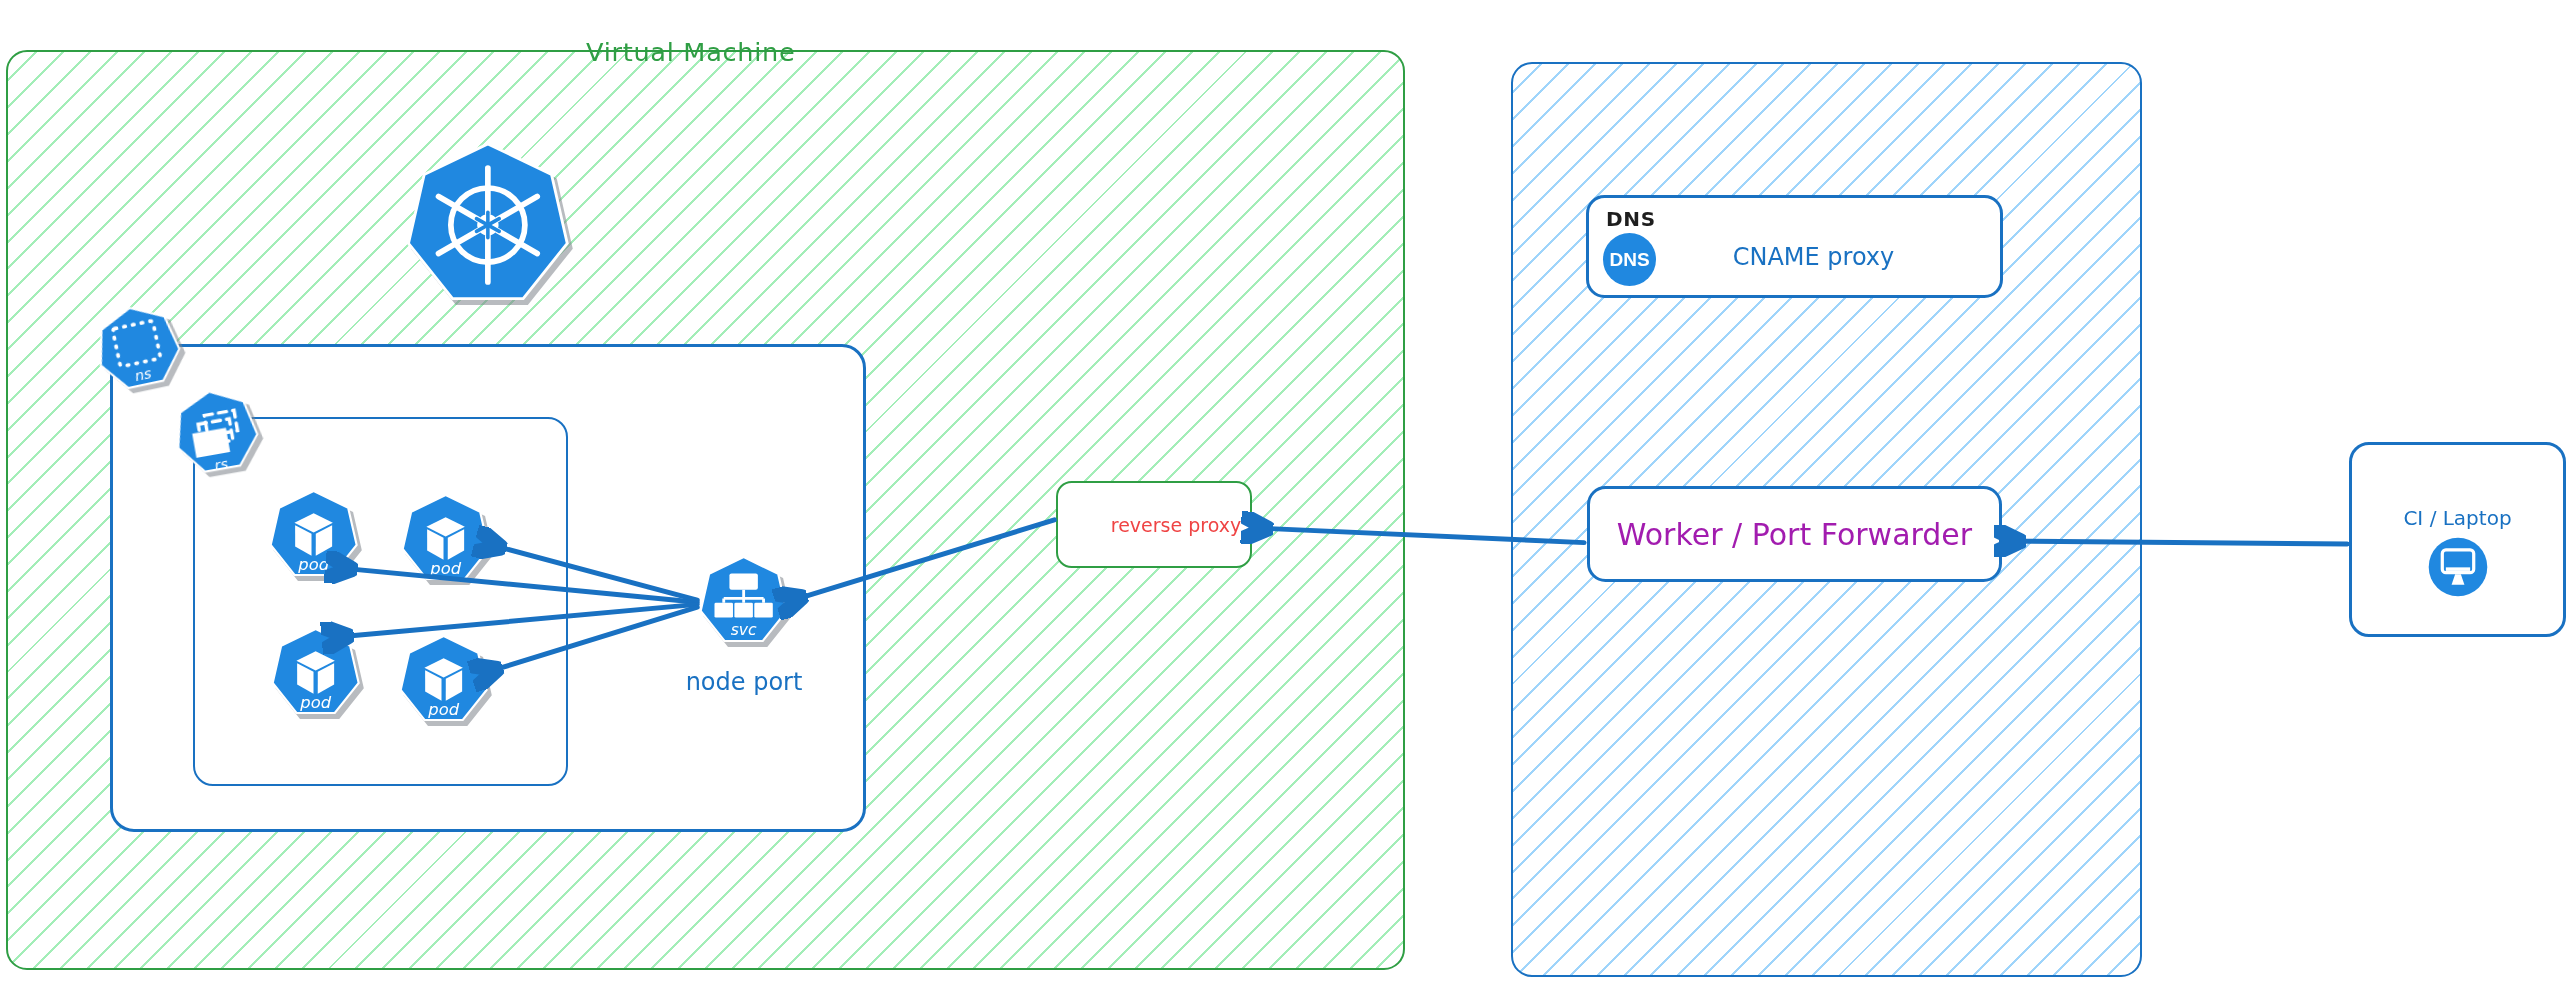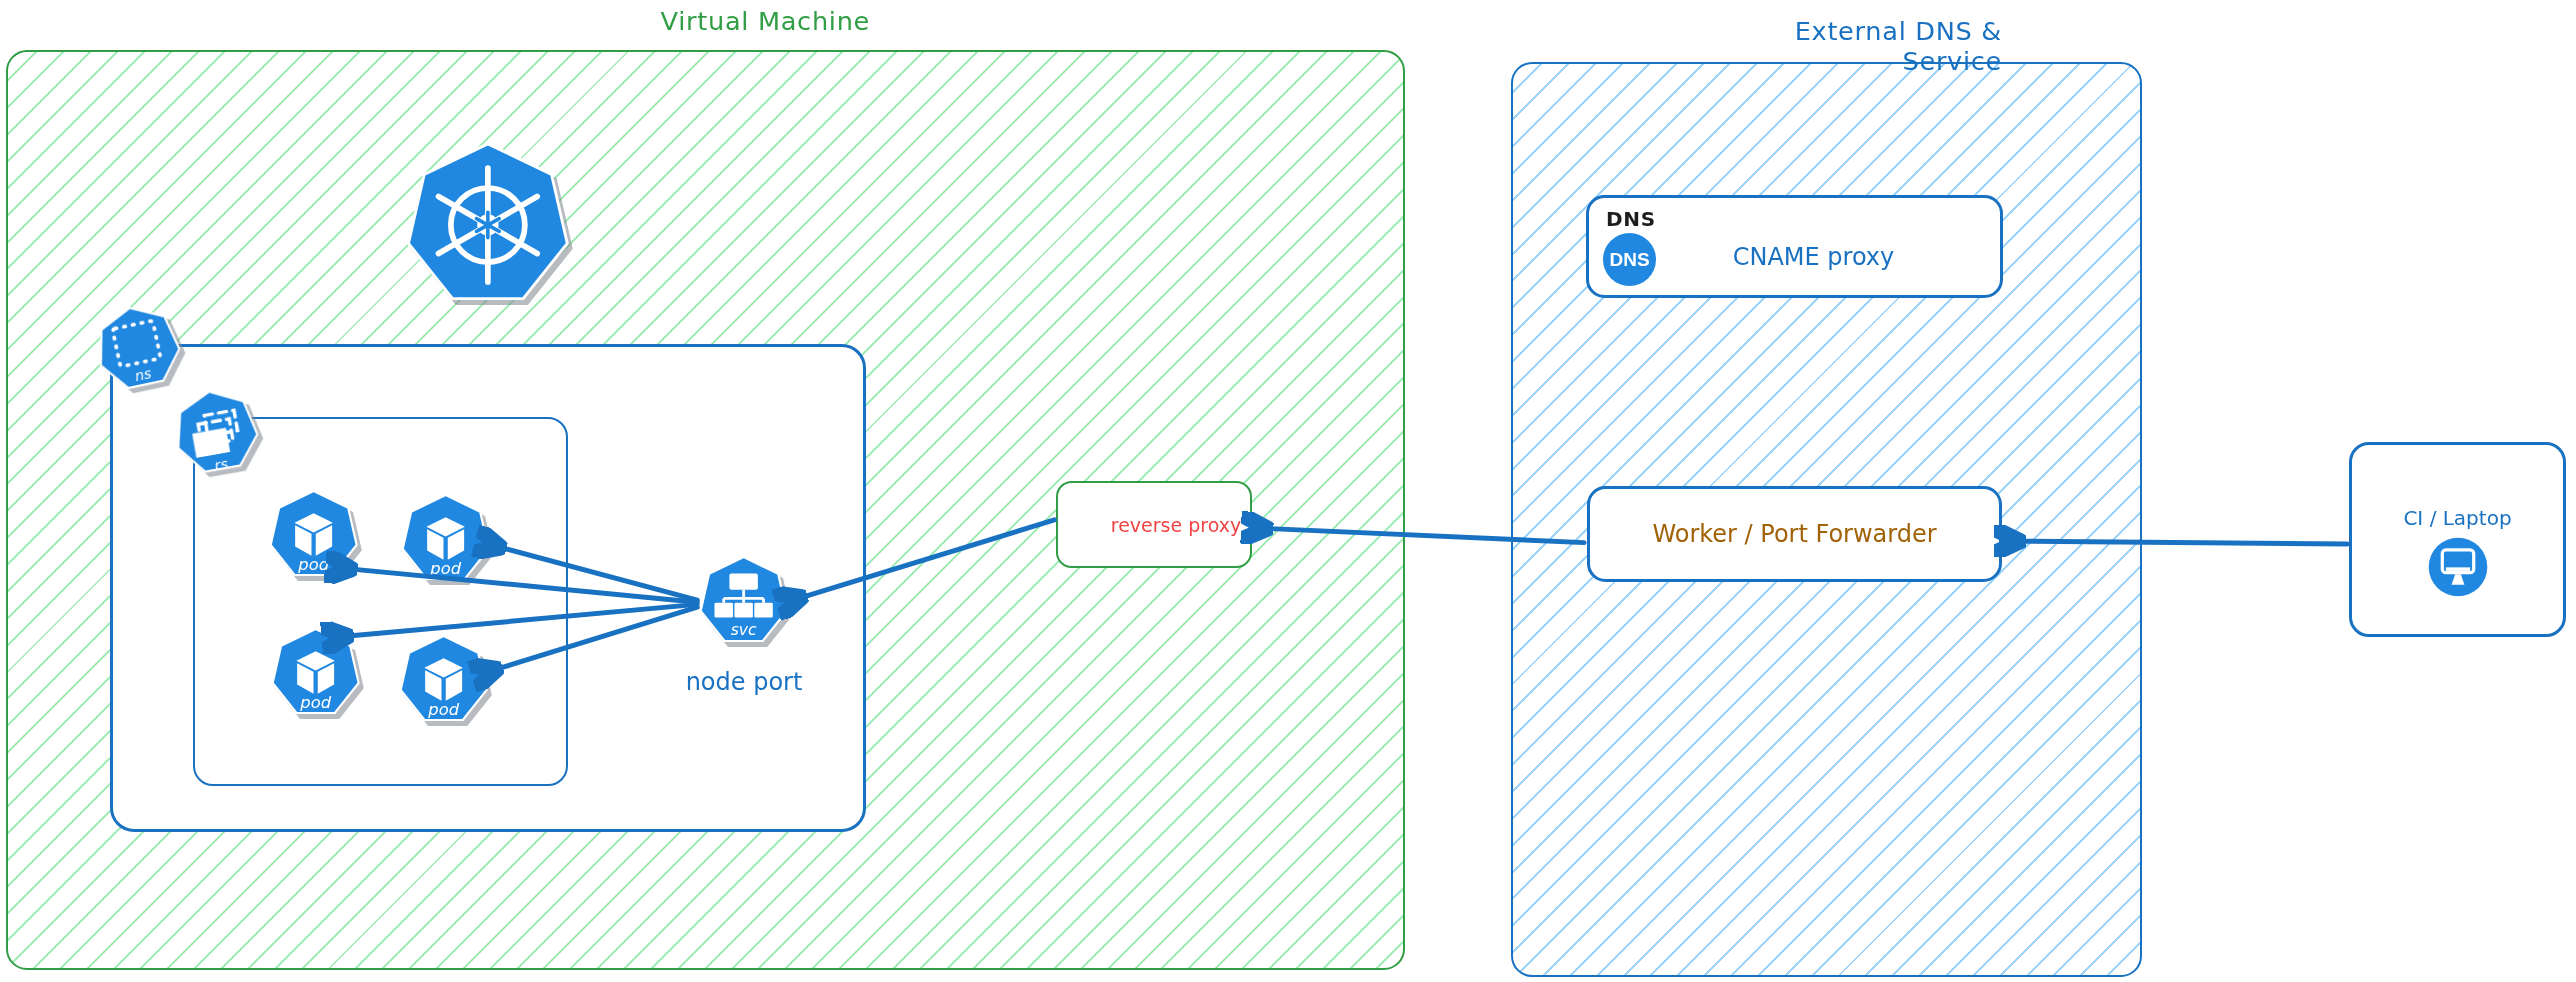--- a/index.html
+++ b/index.html
@@ -9,35 +9,35 @@
   
   .region{position:absolute;box-sizing:border-box;}
   .vm-region{left:6.4px;top:50px;width:1399px;height:920px;
     border:2.8px solid #2f9e44;border-radius:21px;
     background:repeating-linear-gradient(135deg,rgba(140,233,166,.8) 0 2.1px,transparent 2.1px 19px);}
   .ext-region{left:1511px;top:62px;width:631px;height:915px;
     border:2.8px solid #1971c2;border-radius:21px;
     background:repeating-linear-gradient(135deg,rgba(142,205,250,.85) 0 2.1px,transparent 2.1px 19px);}
 
   
-  .title{position:absolute;text-align:right;font-size:25.6px;font-weight:500;letter-spacing:0.7px;}
+  .title{position:absolute;text-align:left;font-size:25.6px;font-weight:500;letter-spacing:0.7px;margin-top:31px;}
   .vm-title{left:586px;top:5.7px;width:284px;color:#2f9e44;}
   .ext-title{left:1690px;top:15.6px;width:312px;color:#1971c2;}
 
   
   .card{position:absolute;box-sizing:border-box;background:#ffffff;}
   .ns-box{left:110px;top:344px;width:756px;height:488px;border:3.6px solid #1971c2;border-radius:24px;}
   .rs-box{left:193px;top:417px;width:375px;height:369px;border:2.8px solid #1971c2;border-radius:20px;}
   .rp-box{left:1056px;top:481px;width:196px;height:87px;border:2.8px solid #2f9e44;border-radius:15.6px;
           display:flex;align-items:center;justify-content:center;}
   .rp-box .lbl{color:#ef4444;font-size:19px;margin-left:44px;}
   .dns-box{left:1586px;top:195px;width:417px;height:103px;border:3.6px solid #1971c2;border-radius:18.5px;}
   .worker-box{left:1587px;top:486px;width:415px;height:96px;border:3.6px solid #1971c2;border-radius:18.5px;
           display:flex;align-items:center;justify-content:center;}
-  .worker-box .lbl{color:#a16207;font-size:24px;}
+  .worker-box .lbl{color:#a21caf;font-size:30px;}
   .ci-box{left:2349px;top:442px;width:217px;height:195px;border:3.6px solid #1971c2;border-radius:20px;}
   .ci-label{position:absolute;left:2356px;top:506px;width:203px;text-align:center;
             color:#1971c2;font-size:20px;font-weight:500;}
 
   
   .dns-tag{position:absolute;left:1606px;top:207px;color:#1e1e1e;font-size:20px;font-weight:600;letter-spacing:0.7px;}
   .dns-circle{position:absolute;left:1603px;top:233px;width:53px;height:53px;border-radius:50%;
               background:#2088e0;display:flex;align-items:center;justify-content:center;
               color:#fff;font-size:19px;font-weight:700;font-family:"Liberation Sans",sans-serif;}
   .cname-label{position:absolute;left:1661px;top:243px;width:305px;text-align:center;
@@ -100,21 +100,20 @@
         <rect x="82" y="67" width="26" height="21" rx="2" fill="#ffffff"></rect>
         <text x="67" y="112" text-anchor="middle" fill="#ffffff" font-size="22" font-style="italic" font-family="DejaVu Sans, sans-serif">svc</text>
       </symbol>
     </defs>
   </svg>
 
   <div class="region vm-region"></div>
   <div class="region ext-region"></div>
 
   <div class="title vm-title">Virtual Machine</div>
-  <div class="title ext-title">External DNS &amp; Service</div>
 
   <div class="card ns-box"></div>
   <div class="card rs-box"></div>
 
   <svg class="icon k8s-logo" width="178" height="178" viewBox="0 0 250 250">
     <polygon points="122,4 211.4,47.1 233.5,143.7 171.6,221.3 72.4,221.3 10.5,143.7 32.6,47.1" fill="#2088e0" stroke="#ffffff" stroke-width="4"></polygon>
     <g stroke="#ffffff" stroke-width="8" stroke-linecap="round">
       <circle cx="122" cy="118" r="52" fill="none"></circle>
       <line x1="122" y1="38" x2="122" y2="102"></line>
       <line x1="122" y1="134" x2="122" y2="198"></line>

